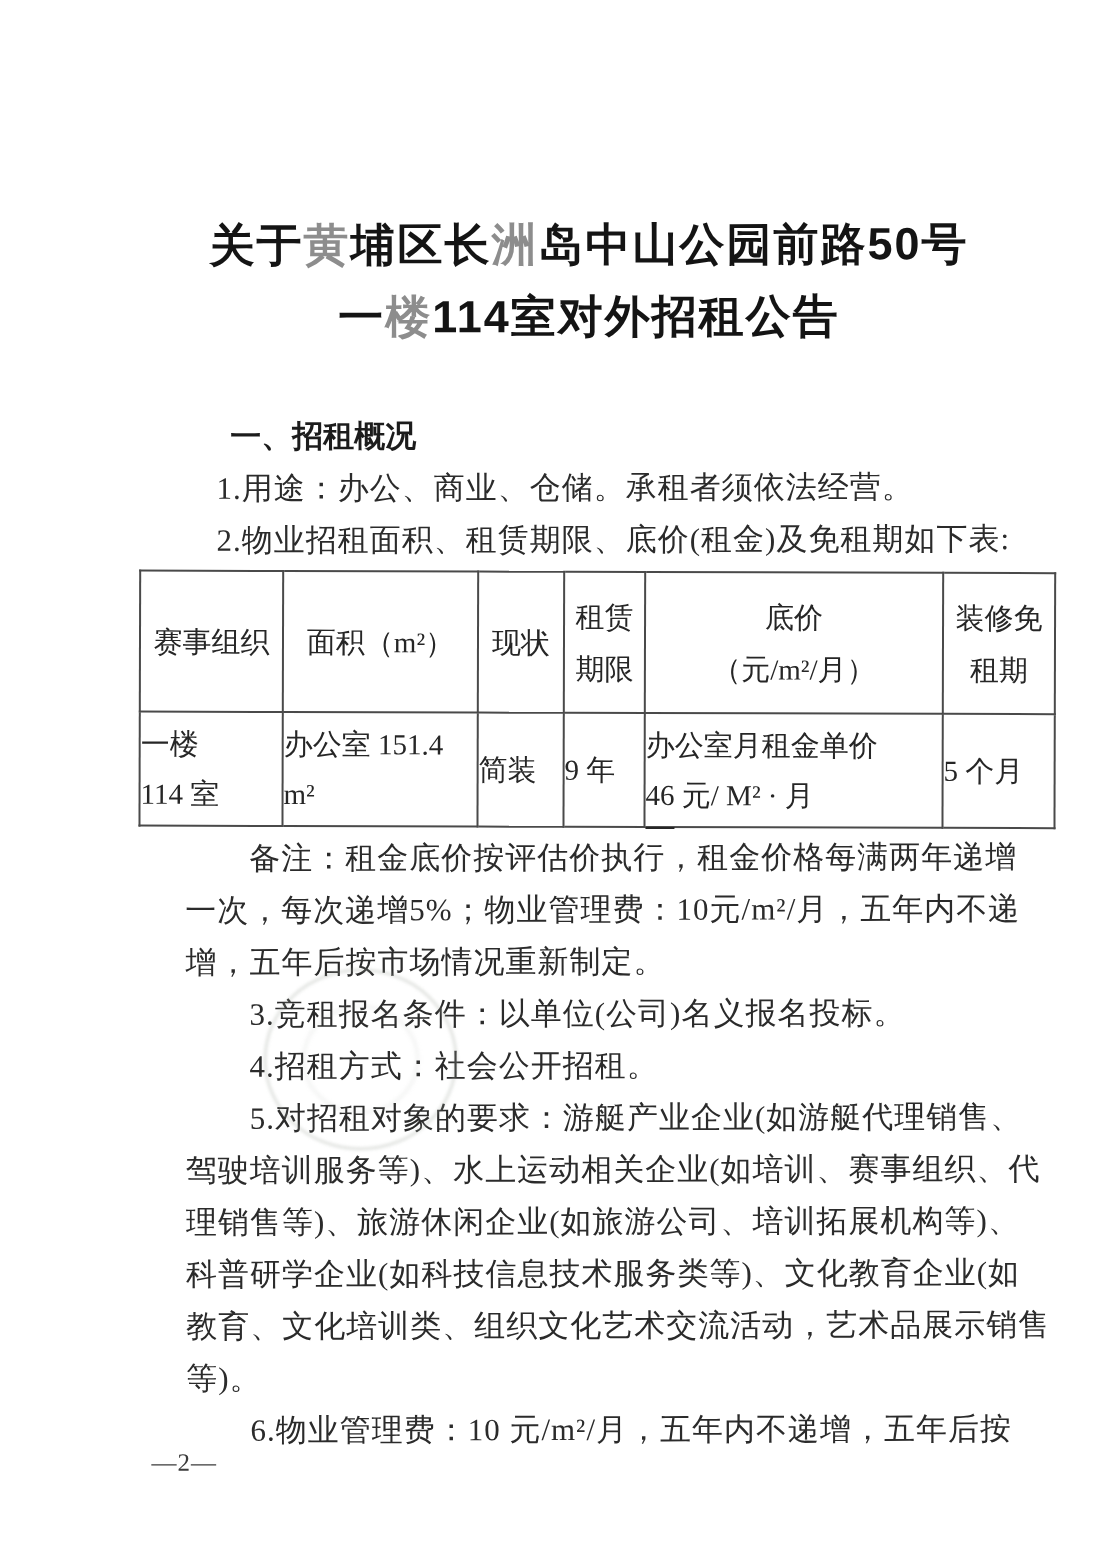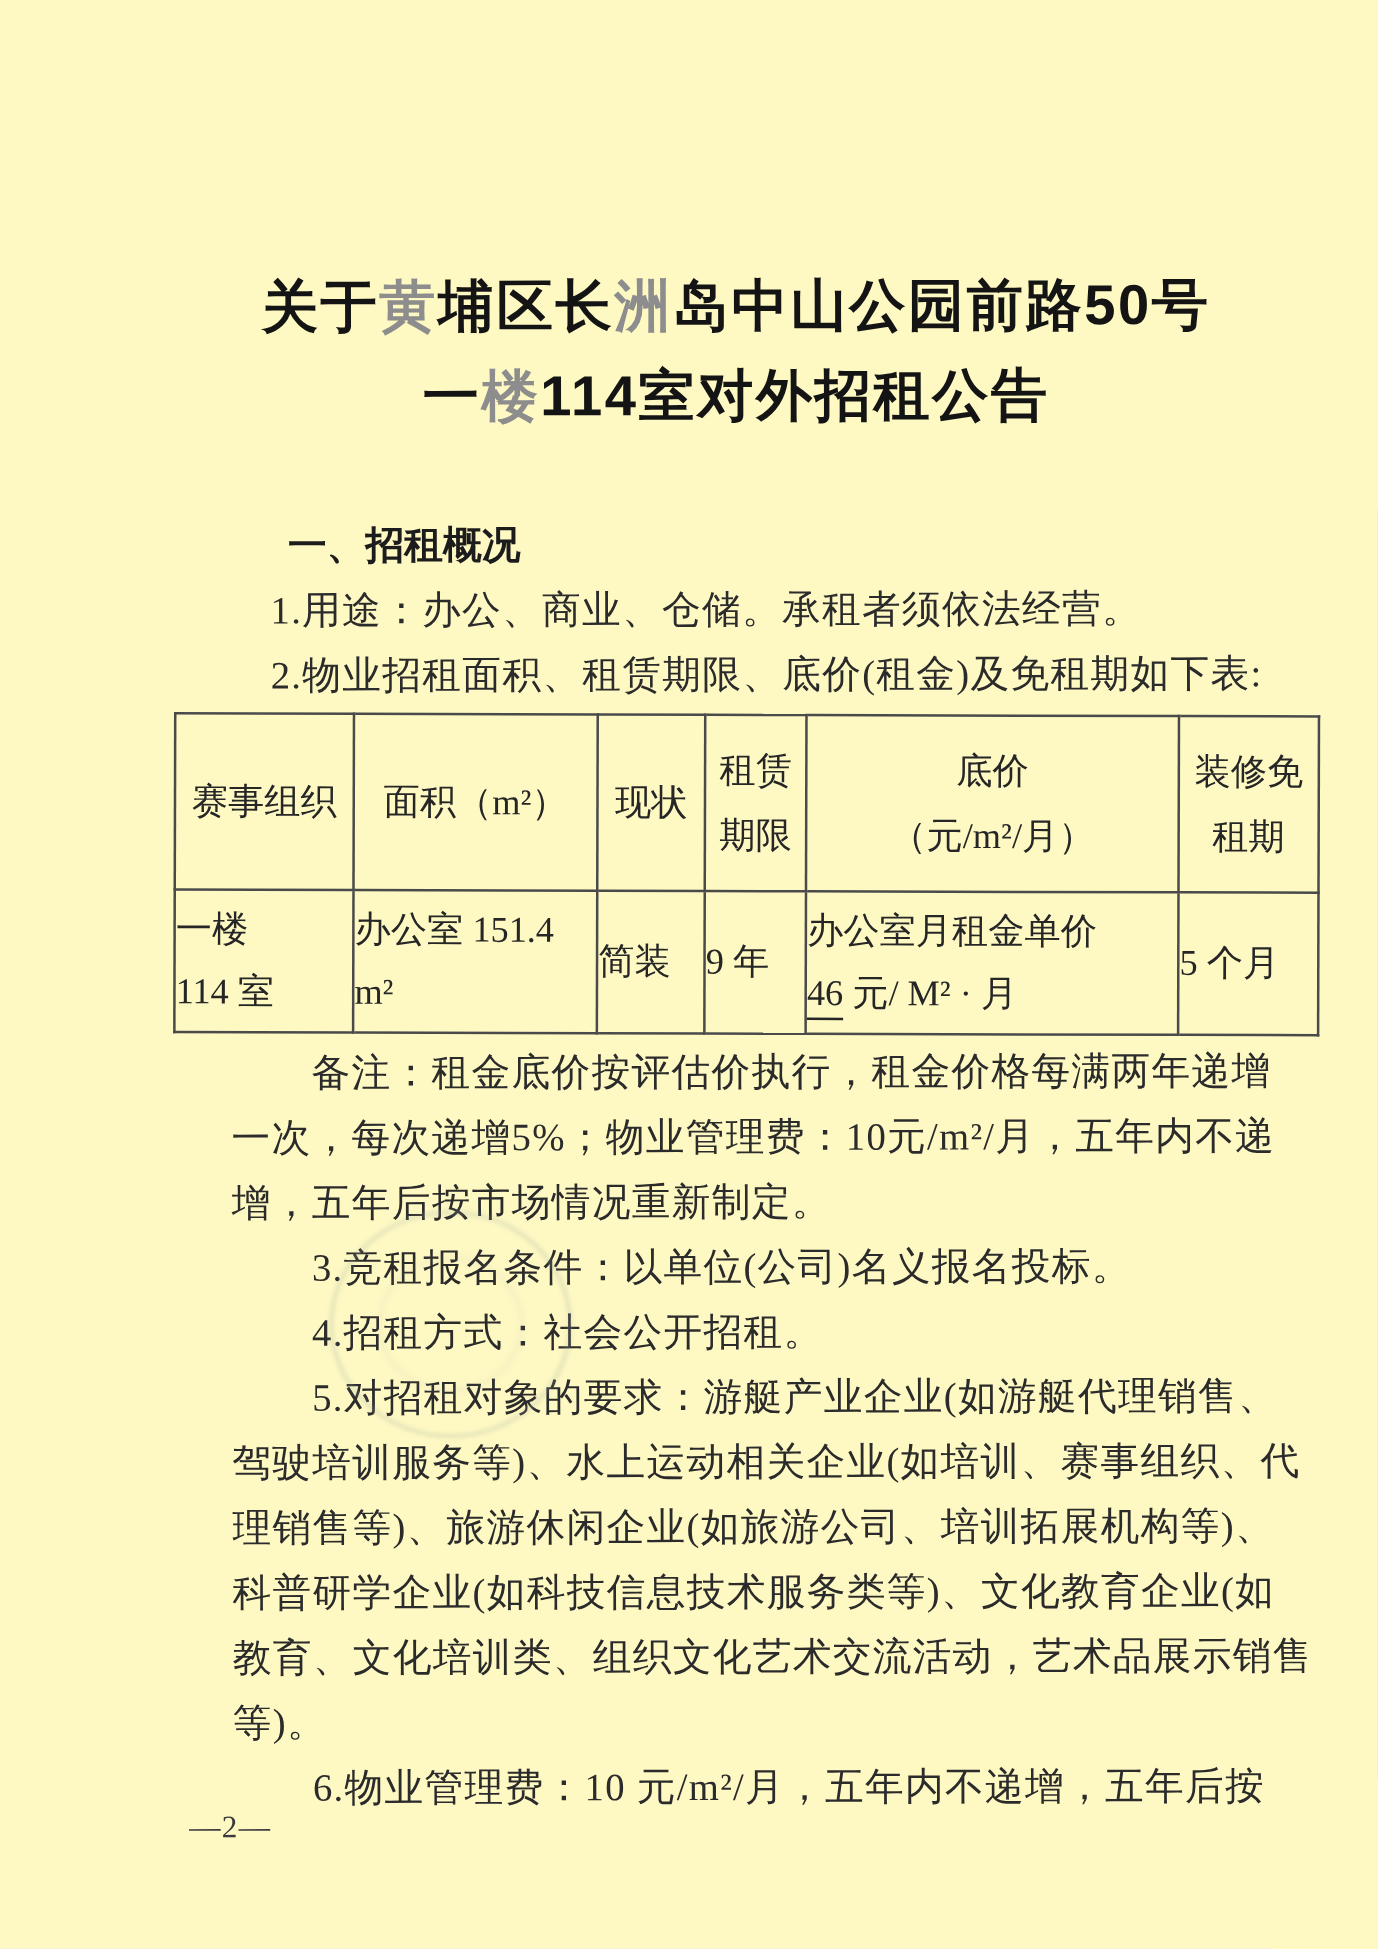--- a/index.html
+++ b/index.html
@@ -1,20 +1,20 @@
 <!DOCTYPE html>
 <html><head>
 <meta charset="utf-8">
 <style>
   html,body{margin:0;padding:0;background:#e8e8e8;}
   .page{
     position:relative;
     width:1102px;height:1559px;
     margin:0 auto;
-    background:#fef9c3;
+    background:#ffffff;
     overflow:hidden;
     color:#2b2b2b;
     font-family:"Liberation Serif","DejaVu Serif",serif;
   }
   .content{position:absolute;inset:0;transform:rotate(-0.12deg);}
   
   .seal{
     position:absolute;left:263px;top:968px;width:188px;height:176px;
     border:3px solid rgba(165,170,163,0.32);
     border-radius:50%;
@@ -68,21 +68,21 @@
   table.rental th,table.rental td{
     border:2px solid #4a4a4a;
     font-weight:normal;
     vertical-align:middle;
     padding:0;
   }
   table.rental thead th{height:139px;text-align:center;line-height:52px;}
   table.rental tbody td{height:112px;line-height:50px;}
   .cell-left{text-align:left;padding-left:14px;}
   .cell-center{text-align:left;}
-  .u{border-bottom:2px solid currentColor;padding-bottom:3px;}
+  .u{border-bottom:2px solid currentColor;padding-bottom:16px;}
   .footer{
     position:absolute;left:150px;top:1448px;
     font-size:25px;letter-spacing:1px;color:#3a3a3a;
   }
 </style>
 </head>
 <body>
 
 <div class="page">
   <div class="content">

